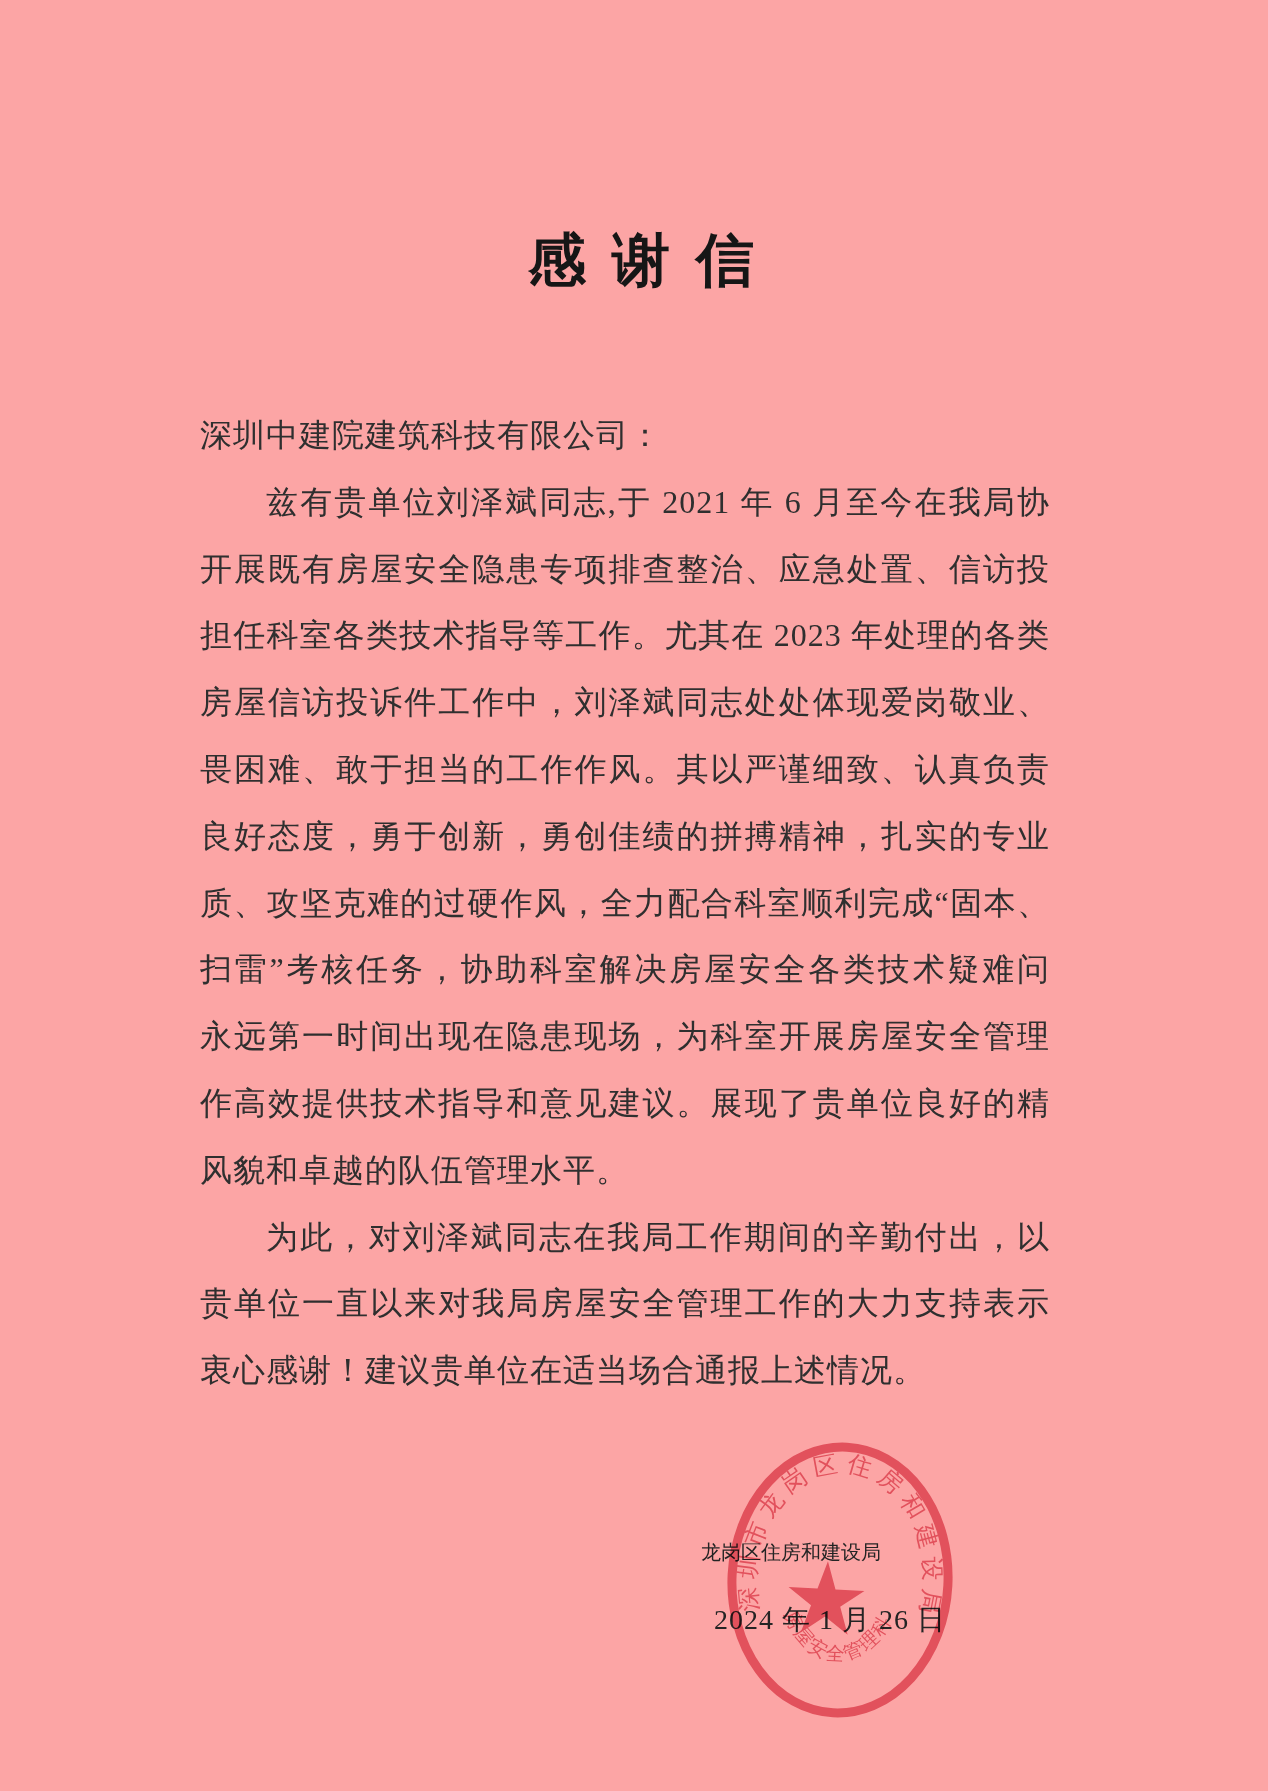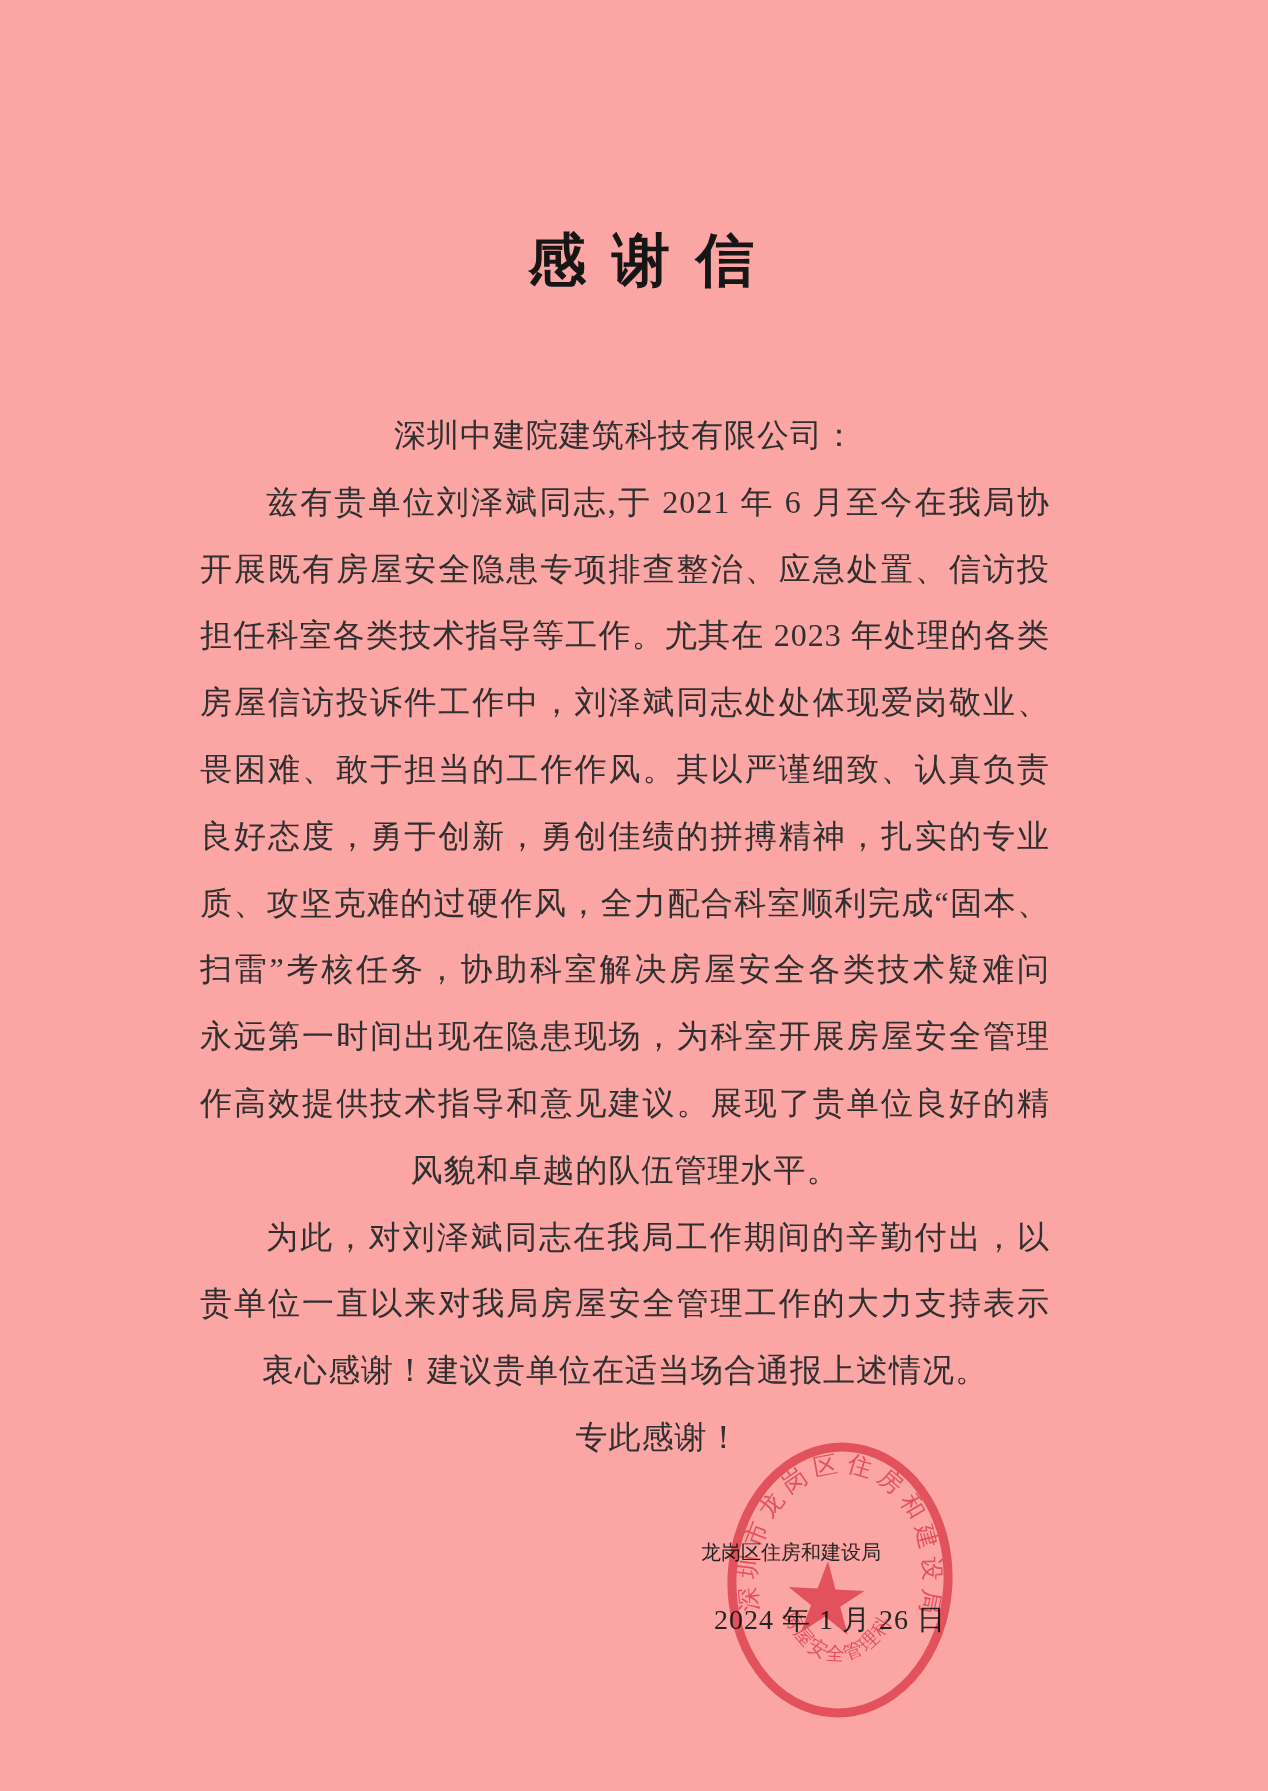--- a/index.html
+++ b/index.html
@@ -25,21 +25,20 @@
   .letter-body{
     position:absolute;
     left:200px;top:402px;width:850px;
   }
   .line{
     font-size:32px;
     line-height:66.8px;
     height:66.8px;
     white-space:nowrap;
     letter-spacing:1px;
-    text-align:center;
   }
   .line.fill{
     white-space:normal;
     text-align:justify;
     text-align-last:justify;
     text-justify:inter-character;
     overflow:hidden;
   }
   .line.indent{padding-left:66px;}
   .line.indent.fill{width:784px;}
@@ -88,21 +87,20 @@
       <div class="line fill">畏困难、敢于担当的工作作风。其以严谨细致、认真负责的</div>
       <div class="line fill">良好态度，勇于创新，勇创佳绩的拼搏精神，扎实的专业素</div>
       <div class="line fill">质、攻坚克难的过硬作风，全力配合科室顺利完成“固本、</div>
       <div class="line fill">扫雷”考核任务，协助科室解决房屋安全各类技术疑难问题，</div>
       <div class="line fill">永远第一时间出现在隐患现场，为科室开展房屋安全管理工</div>
       <div class="line fill">作高效提供技术指导和意见建议。展现了贵单位良好的精神</div>
       <div class="line">风貌和卓越的队伍管理水平。</div>
       <div class="line indent fill">为此，对刘泽斌同志在我局工作期间的辛勤付出，以及</div>
       <div class="line fill">贵单位一直以来对我局房屋安全管理工作的大力支持表示</div>
       <div class="line">衷心感谢！建议贵单位在适当场合通报上述情况。</div>
-      <div class="line indent">专此感谢！</div>
     </div>
 
   <div class="signature">龙岗区住房和建设局</div>
 
   <div class="date">2024 年 1 月 26 日</div>
 
   <svg class="seal" viewBox="0 0 300 330" xmlns="http://www.w3.org/2000/svg">
     <g transform="rotate(3 150 165)">
       <ellipse cx="150" cy="165" rx="108" ry="133" fill="none" stroke="#df6075" stroke-width="9"></ellipse>
       <polygon fill="#df6075" points="137,147 146,174.6 175,174.6 151.6,191.7 160.5,219.4 137,202.3 113.5,219.4 122.4,191.7 99,174.6 128,174.6"></polygon>

